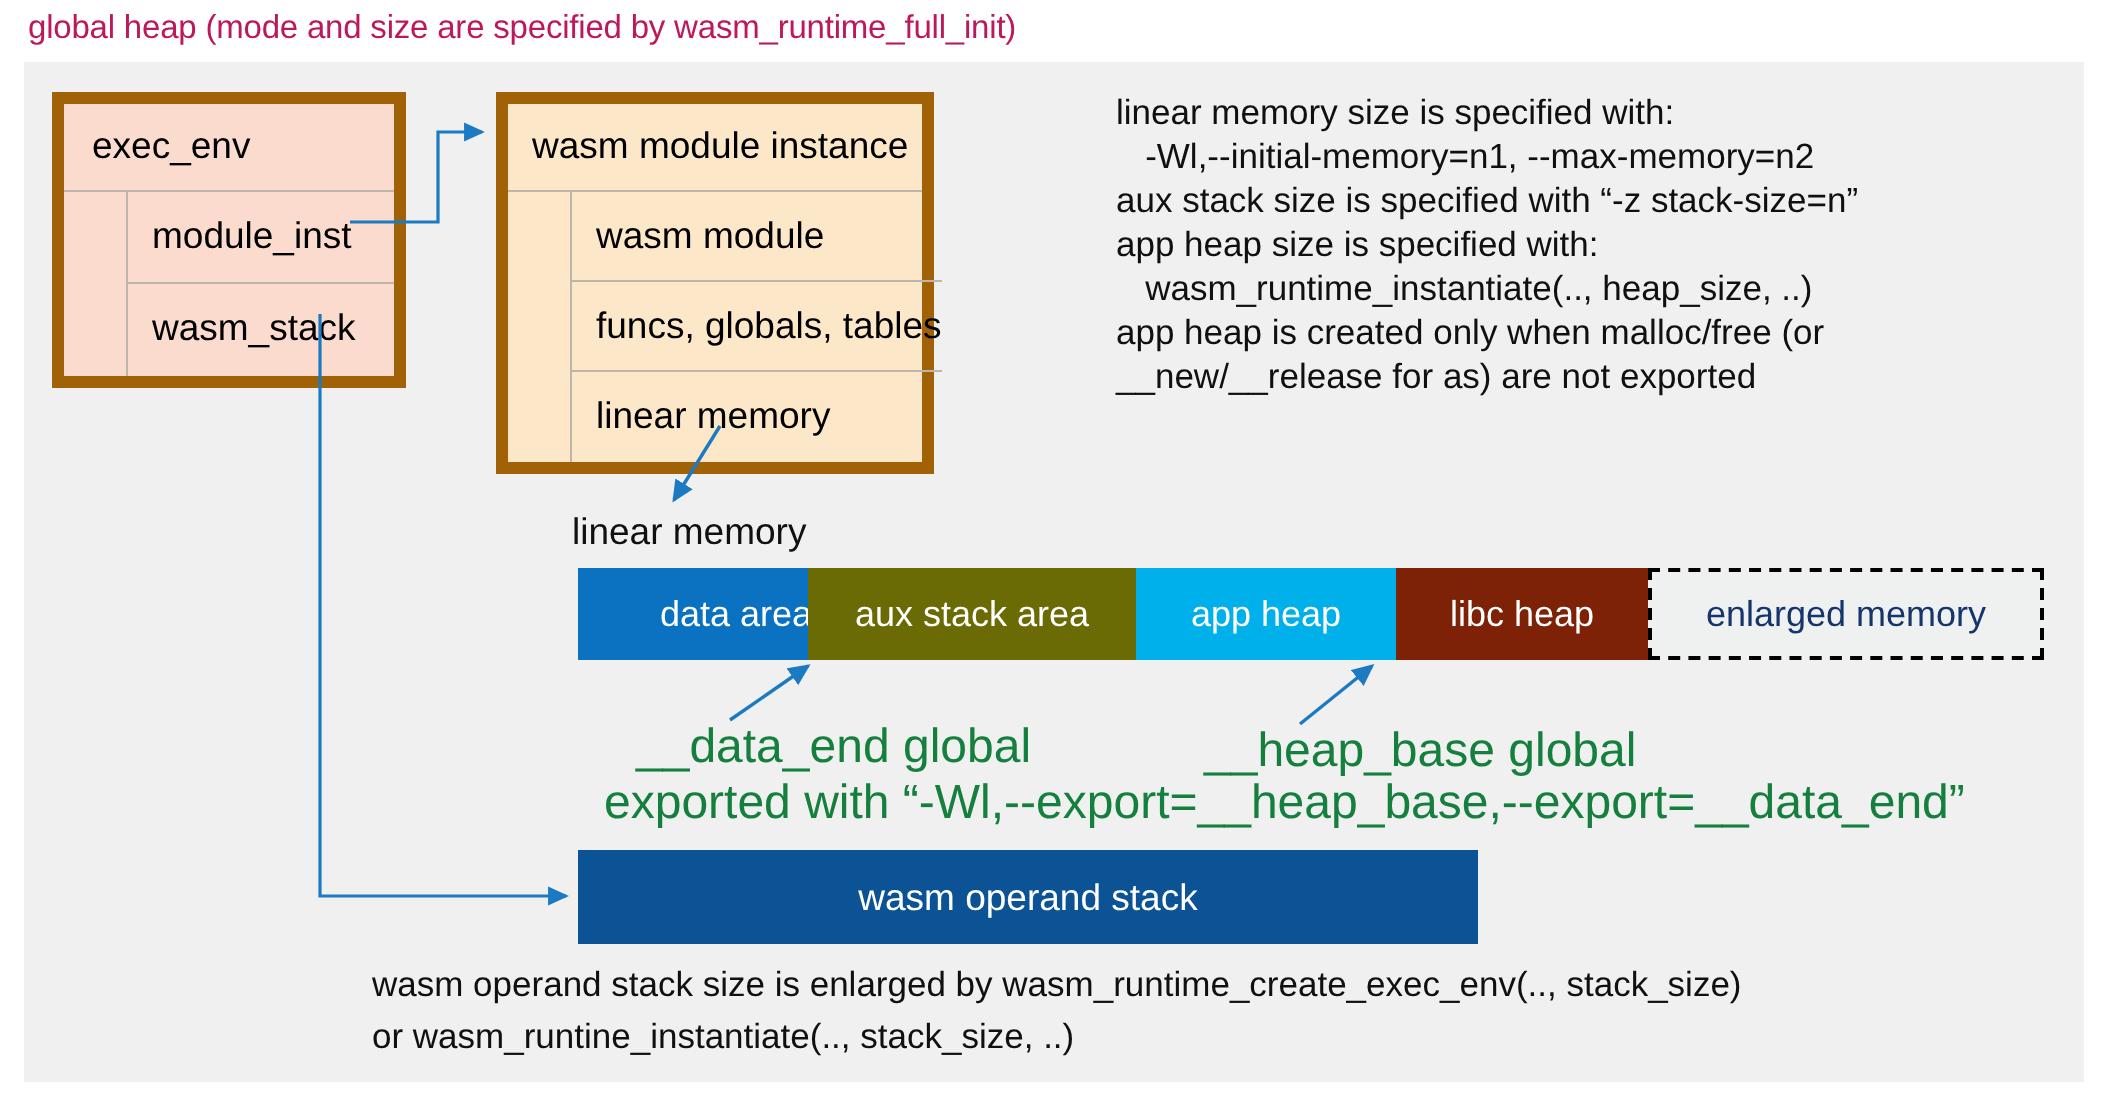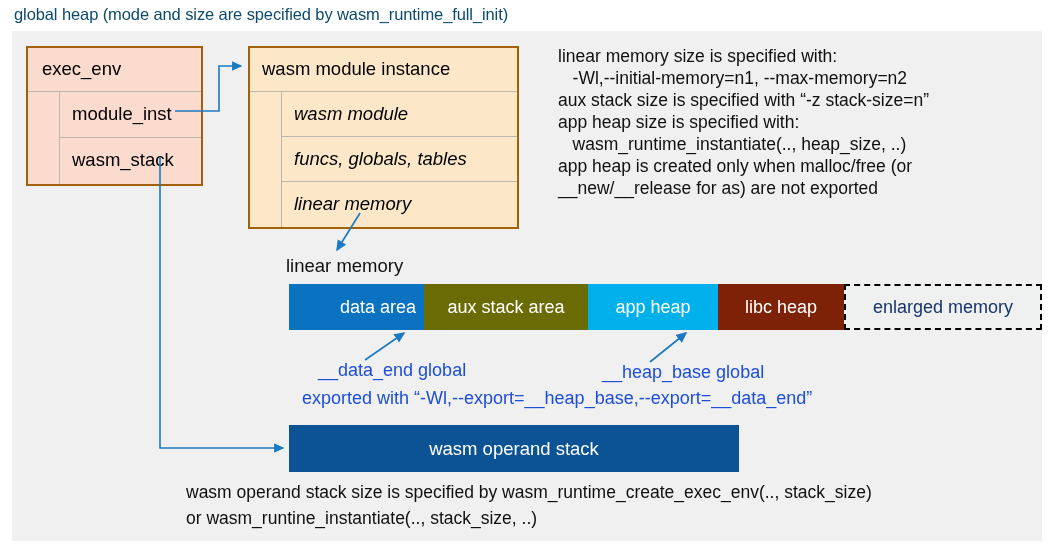--- a/index.html
+++ b/index.html
@@ -18,37 +18,37 @@
   #root {
     position: relative;
     width: 1054px;
     height: 547px;
   }
   .title {
     position: absolute;
     left: 14px;
     top: 5px;
     font-size: 16.5px;
-    color: #0c4a6e;
+    color: #be185d;
     white-space: nowrap;
     letter-spacing: -0.1px;
     text-align: right;
   }
   .canvas {
     position: absolute;
     left: 12px;
     top: 31px;
     width: 1030px;
     height: 510px;
     background: #f0f0f0;
   }
   
   .struct {
     position: absolute;
-    border: 2px solid #a16207;
+    border: 6px solid #a16207;
     box-sizing: border-box;
   }
   .struct .hdr {
     box-sizing: border-box;
     height: 44px;
     line-height: 42px;
     padding-left: 14px;
     font-size: 18.5px;
     border-bottom: 1px solid #bdb7ab;
     white-space: nowrap;
@@ -80,25 +80,25 @@
   #exec-env {
     left: 14px;
     top: 15px;
     width: 177px;
     background: #fbdbcd;
   }
   
   #module-inst {
     left: 236px;
     top: 15px;
-    width: 271px;
+    width: 219px;
     background: #fce8c8;
   }
   #module-inst .hdr { padding-left: 12px; }
-  #module-inst .row { height: 45px; line-height: 43px; font-style: italic; }
+  #module-inst .row { height: 45px; line-height: 43px; }
 
   
   .notes {
     position: absolute;
     left: 521px;
     top: 14px;
     font-size: 17.5px;
     line-height: 22px;
     color: #101010;
     white-space: pre;
@@ -132,22 +132,22 @@
     white-space: nowrap;
   }
   .seg.dashed {
     border: 2.5px dashed #000000;
     background: #eff0f0;
     color: #16356b;
   }
 
   .annot {
     position: absolute;
-    font-size: 18px;
-    color: #1d4ed8;
+    font-size: 24px;
+    color: #15803d;
     white-space: nowrap;
   }
   #annot-data-end { left: 306px; top: 329px; }
   #annot-heap-base { left: 590px; top: 331px; }
   #annot-export { left: 290px; top: 357px; }
 
   
   #operand-stack {
     position: absolute;
     left: 277px;
@@ -216,33 +216,33 @@
     <div class="notes">linear memory size is specified with:
    -Wl,--initial-memory=n1, --max-memory=n2
 aux stack size is specified with “-z stack-size=n”
 app heap size is specified with:
    wasm_runtime_instantiate(.., heap_size, ..)
 app heap is created only when malloc/free (or
 __new/__release for as) are not exported</div>
 
     <div class="lm-label">linear memory</div>
     <div class="membar">
-        <div class="seg" style="width: 135px; background: rgb(10, 114, 192); padding-left: 43px;">data area</div>
+        <div class="seg" style="width: 115px; background: rgb(10, 114, 192); padding-left: 43px;">data area</div>
         <div class="seg" style="width: 164px; background: rgb(107, 107, 6);">aux stack area</div>
         <div class="seg" style="width: 130px; background: rgb(0, 176, 234);">app heap</div>
         <div class="seg" style="width: 126px; background: rgb(125, 34, 6);">libc heap</div>
         <div class="seg dashed" style="width: 198px;">enlarged memory</div>
       </div>
 
     <div class="annot" id="annot-data-end">__data_end global</div>
     <div class="annot" id="annot-export">exported with “-Wl,--export=__heap_base,--export=__data_end”</div>
     <div class="annot" id="annot-heap-base">__heap_base global</div>
 
     <div id="operand-stack">wasm operand stack</div>
-    <div class="footnote">wasm operand stack size is specified by wasm_runtime_create_exec_env(.., stack_size)
+    <div class="footnote">wasm operand stack size is enlarged by wasm_runtime_create_exec_env(.., stack_size)
 or wasm_runtine_instantiate(.., stack_size, ..)</div>
 
     <svg id="connectors" viewBox="0 0 1030 510">
       <defs>
         <marker id="ah" markerWidth="7" markerHeight="7" refX="5.6" refY="3" orient="auto">
           <path d="M0,0 L6.5,3 L0,6 z" fill="#1b7ac2"></path>
         </marker>
       </defs>
 
       <path d="M 163 80 L 207 80 L 207 35 L 229 35" fill="none" stroke="#1b7ac2" stroke-width="1.6" marker-end="url(#ah)"></path>

